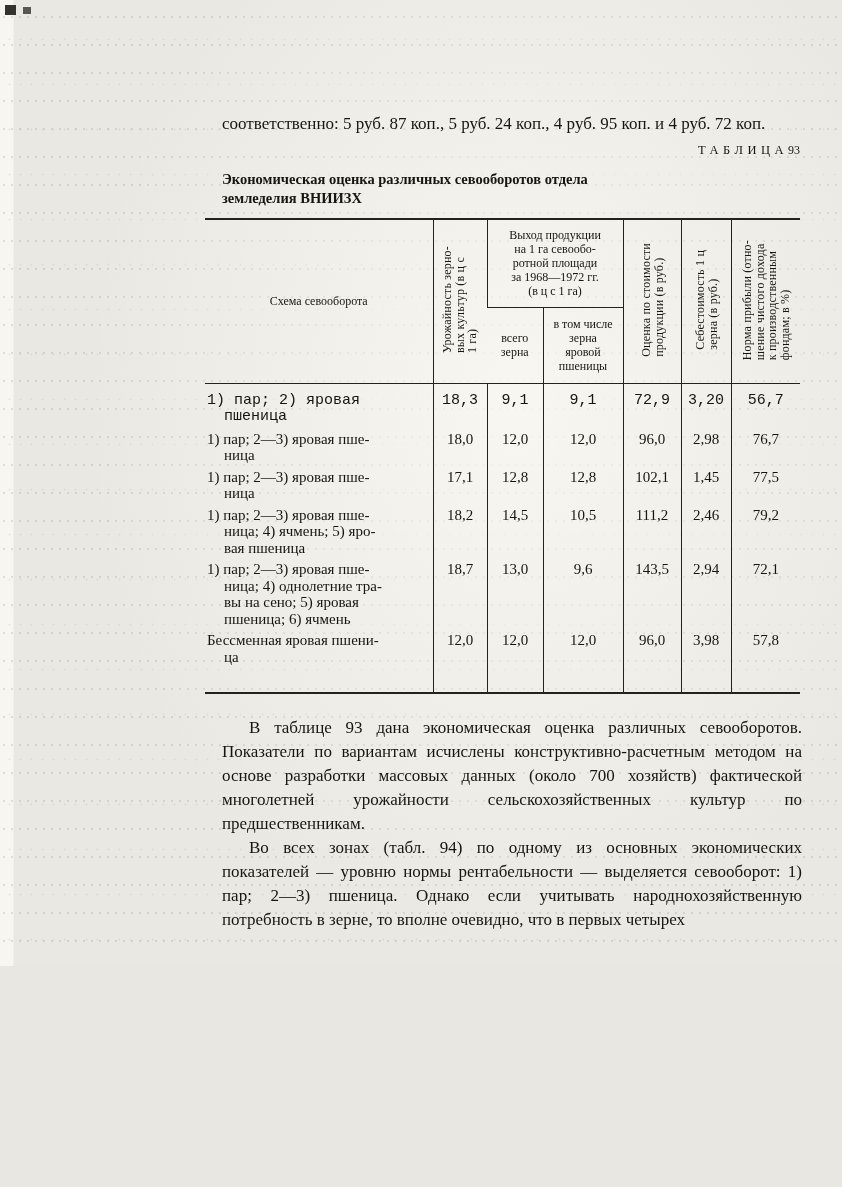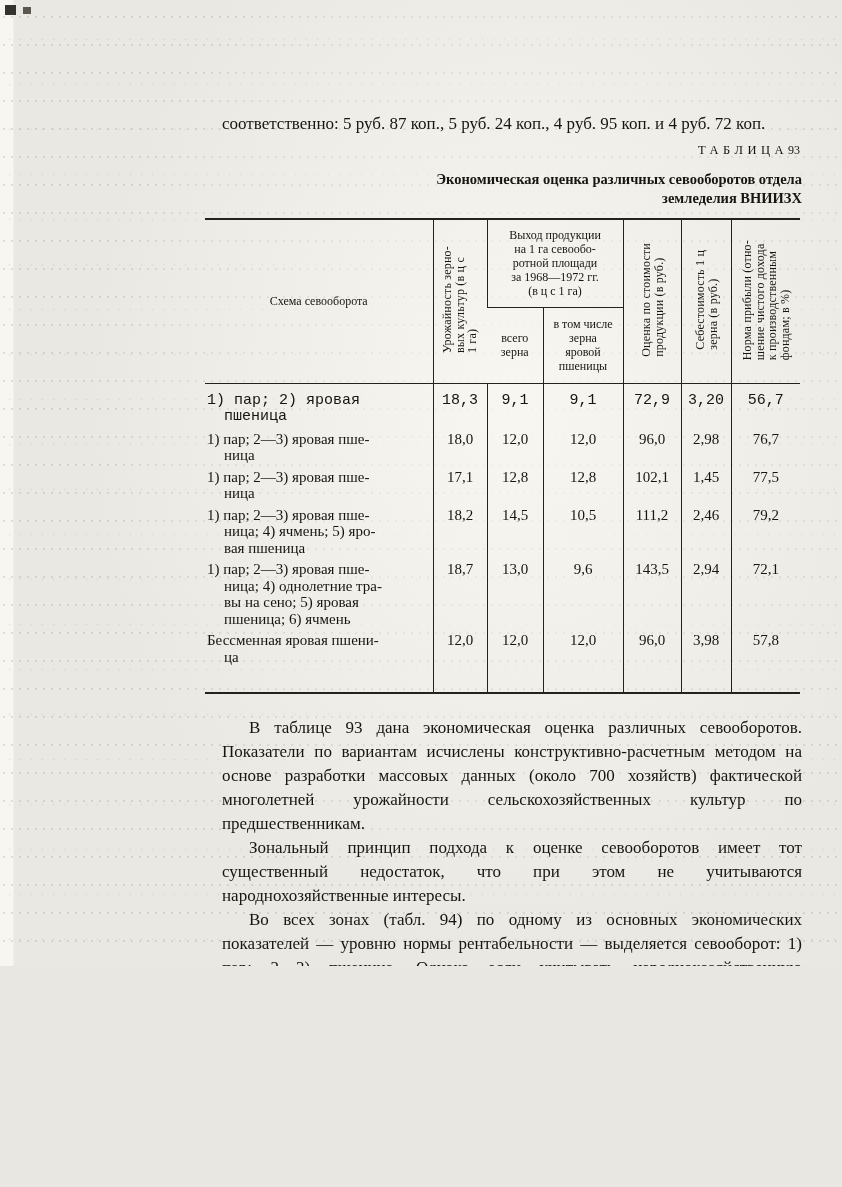--- a/index.html
+++ b/index.html
@@ -31,21 +31,21 @@
   }
   .para { margin:0; }
   .para.ind { text-indent:27px; }
 
   .tbl-label { text-align:right; font-size:12.5px; line-height:15px; margin:7px 2px 3px 0; }
   .tbl-word { letter-spacing:4.5px; }
   .tbl-num { font-size:12px; letter-spacing:0; }
 
   .tbl-title {
     font-weight:bold; font-size:14.5px; line-height:19px;
-    text-align:right; white-space:pre-line; margin:12px 0 10px 0;
+    text-align:left; white-space:pre-line; margin:12px 0 10px 0;
   }
 
   table.econ {
     table-layout:fixed; border-collapse:collapse;
     width:595px; margin-left:-17px; margin-bottom:22px;
     border-top:2px solid #24221c; border-bottom:2px solid #24221c;
     text-align:center;
   }
   .econ th, .econ td { border-left:1px solid #24221c; }
   .econ th:first-child, .econ td:first-child { border-left:none; }
@@ -195,18 +195,17 @@
           <td>12,0</td>
           <td>12,0</td>
           <td>96,0</td>
           <td>3,98</td>
           <td>57,8</td>
         </tr>
       </tbody>
     </table>
 
     <p class="para ind">В таблице 93 дана экономическая оценка различных севооборотов. Показатели по вариантам исчислены конструктивно-расчетным методом на основе разработки массовых данных (около 700 хозяйств) фактической многолетней урожайности сельскохозяйственных культур по предшественникам.</p>
-    <p class="para ind">Зональный принцип подхода к оценке севооборотов имеет тот существенный недостаток, что при этом не учитываются народнохозяйственные интересы.</p>
     <p class="para ind">Во всех зонах (табл. 94) по одному из основных экономических показателей — уровню нормы рентабельности — выделяется севооборот: 1) пар; 2—3) пшеница. Однако если учитывать народнохозяйственную потребность в зерне, то вполне очевидно, что в первых четырех</p>
   </div>
 
   <div class="pageno">258</div>
 </div>
 
 </body></html>

